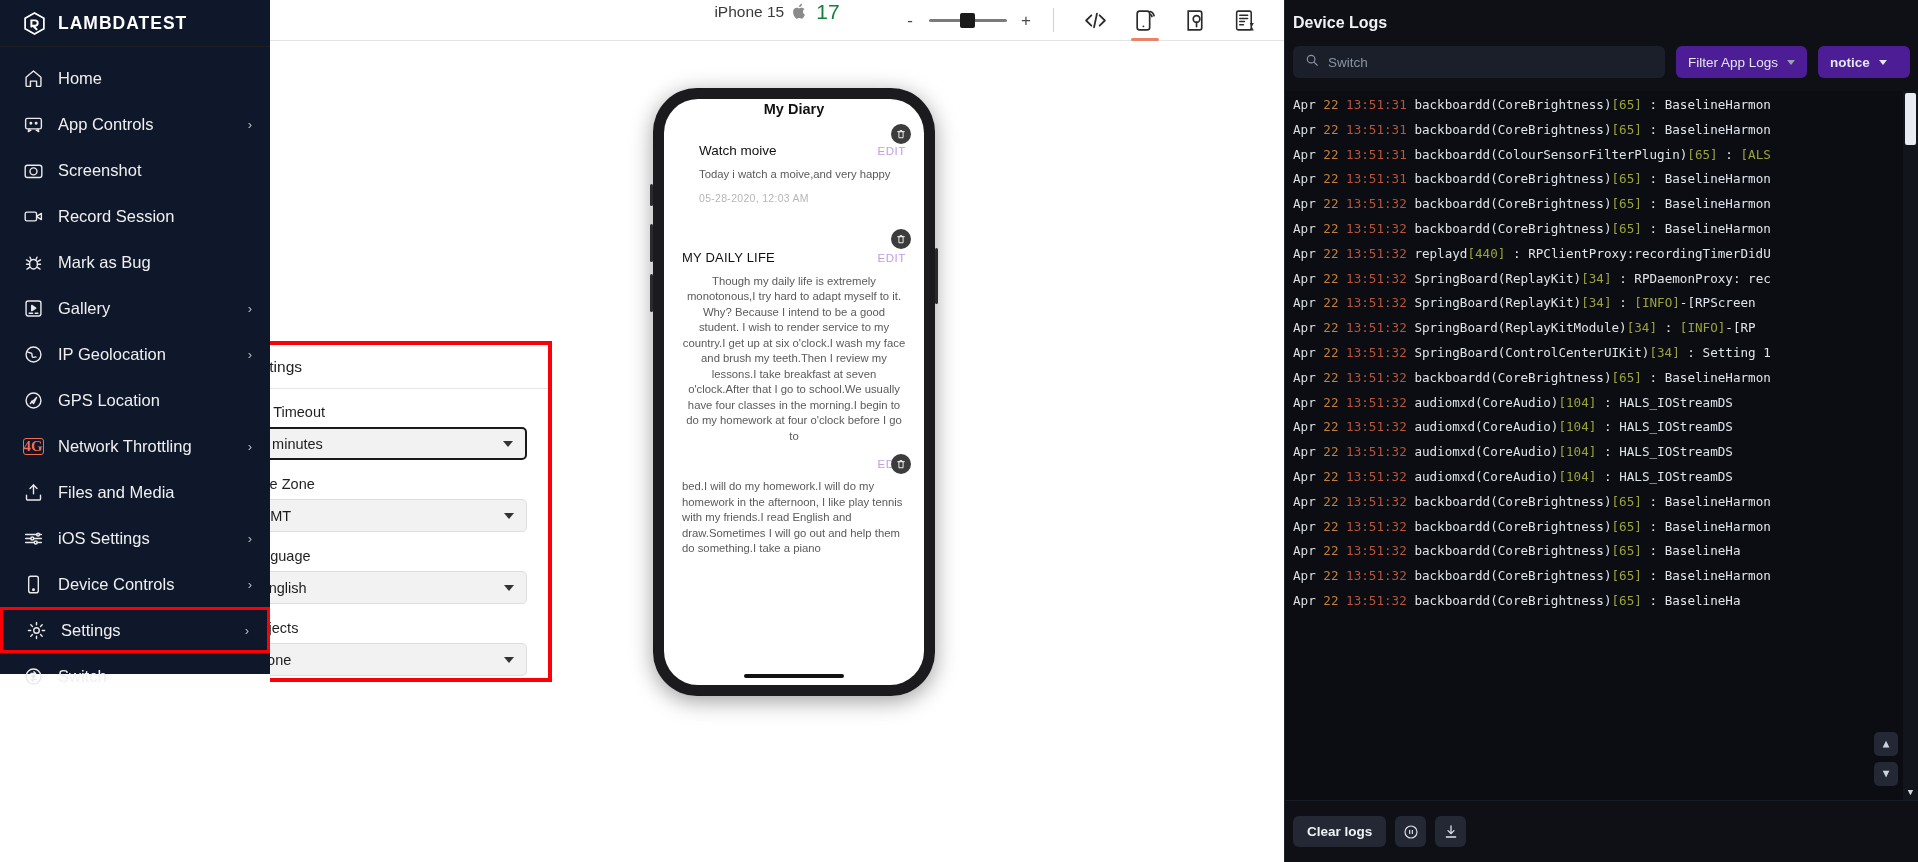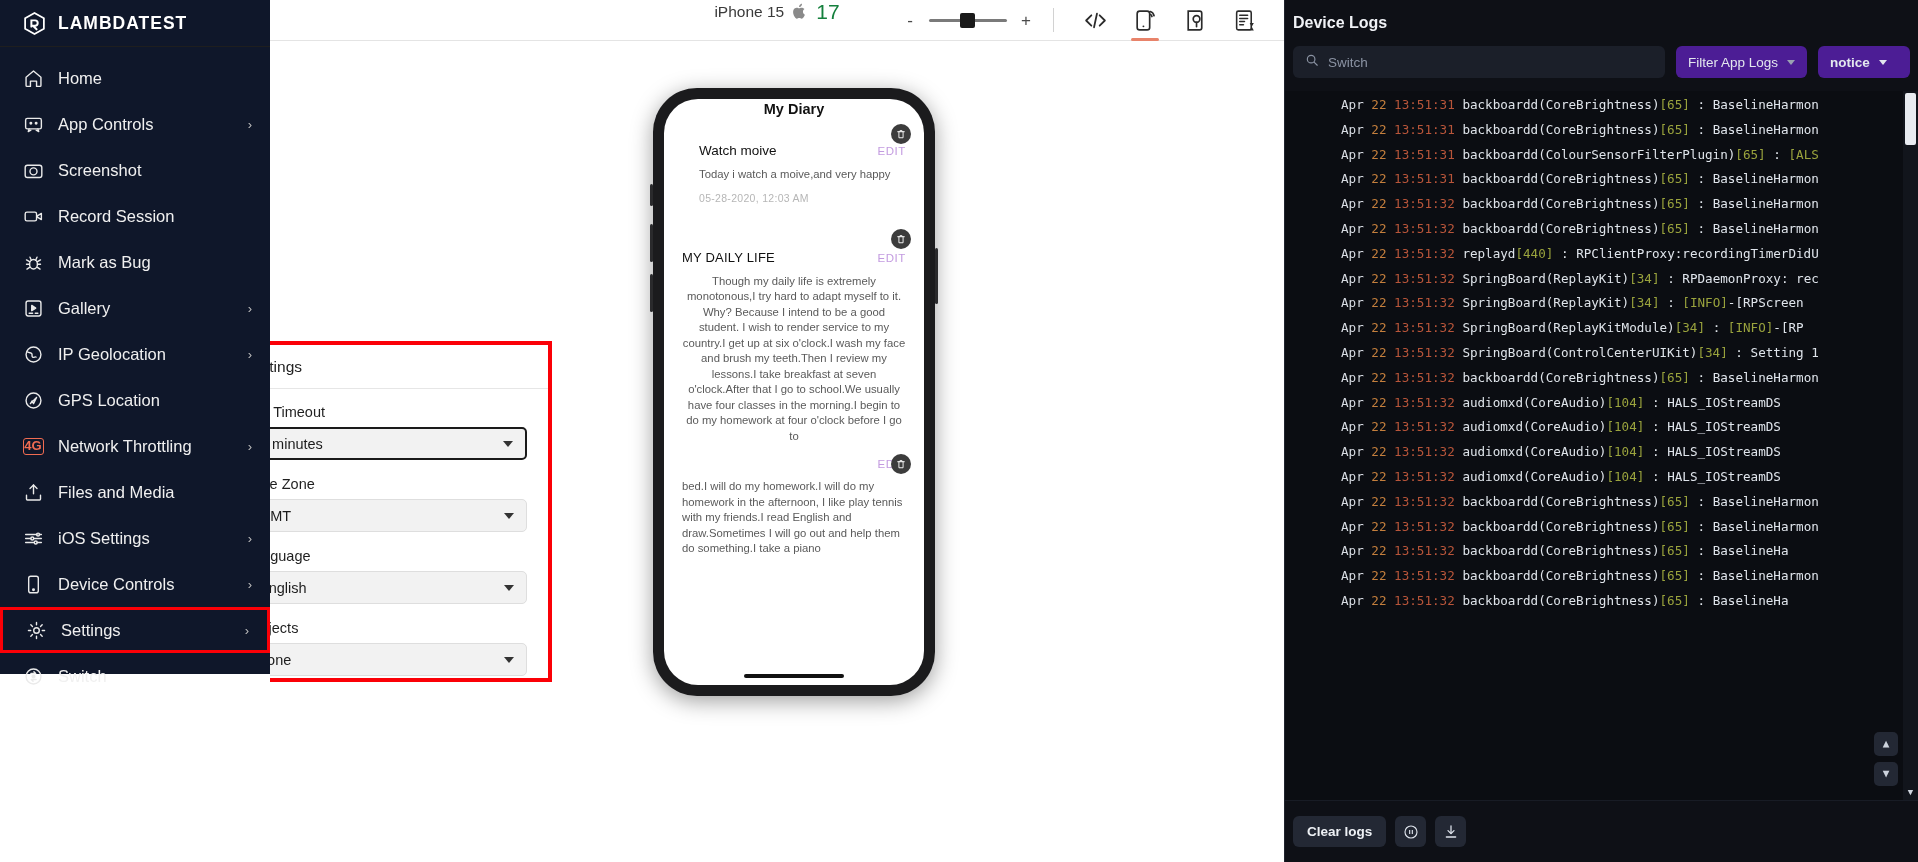--- a/index.html
+++ b/index.html
@@ -40,21 +40,21 @@
   }
   .nav-ico { width: 22px; height: 22px; flex: 0 0 22px; display:flex; align-items:center; justify-content:center; }
   .nav-ico svg { width: 21px; height: 21px; display:block; }
   .nav-label { font-size: 16.5px; color: #f0f0f0; flex: 1; white-space: nowrap; }
   .nav-chev { color: #bdbdbd; font-size: 13px; line-height: 1; }
   .nav-item.highlight {
     border: 3px solid #fb0007;
   }
   .badge-4g {
     width: 21px; height: 17px; border: 1.6px solid #f06c52; border-radius: 3px;
-    color: #f06c52; font-size: 13px; font-weight: bold; line-height: 14px; text-align: center;
+    color: #f06c52; font-size: 15px; font-weight: bold; line-height: 14px; text-align: right; font-family: Liberation Serif, serif;
   }
 
   
   .main { flex: 1 1 auto; position: relative; background: #ffffff; display:flex; flex-direction: column; }
   .topbar {
     height: 41px; flex: 0 0 41px;
     display: flex; align-items: center;
     border-bottom: 1px solid #e4e4e4;
     background: #ffffff;
     position: relative;
@@ -198,21 +198,21 @@
   .pill.sel { font-weight: bold; min-width: 92px; }
   .pill.sel .car { border-top-color: #e3e7ee; }
   .log-view {
     flex: 1 1 auto; position: relative; overflow: hidden;
     background: #0b0d12;
     font-family: "DejaVu Sans Mono", monospace;
     font-size: 12.6px;
     line-height: 24.8px;
     padding: 2px 0 0 8px;
   }
-  .log-line { white-space: nowrap; color: #e4e8ee; margin-left: 48px; }
+  .log-line { white-space: nowrap; color: #e4e8ee; }
   .lg-mon { color: #d9dde4; }
   .lg-day { color: #c47f3d; }
   .lg-time { color: #b8553a; }
   .lg-proc { color: #dfe4ea; }
   .lg-pid { color: #9aa33d; }
   .lg-lvl { color: #dfe4ea; }
   .lg-msg { color: #e0e5ec; }
   .lg-tag { color: #9aa33d; }
   .scroll-rail {
     position: absolute; right: 0; top: 0; bottom: 0; width: 15px; background: #12151c;

